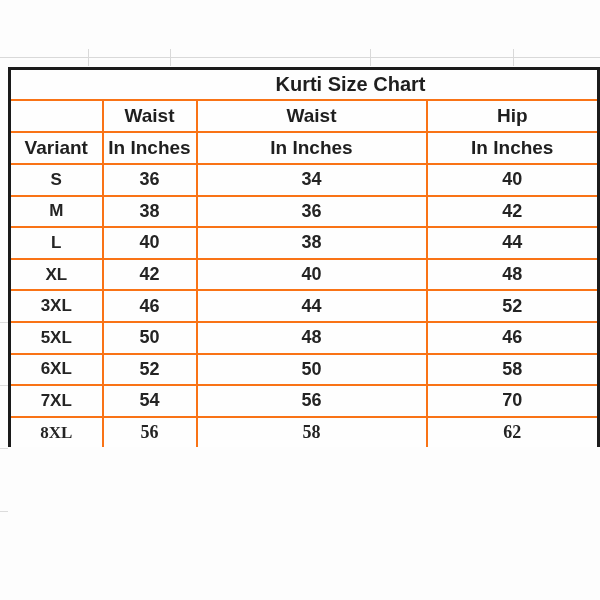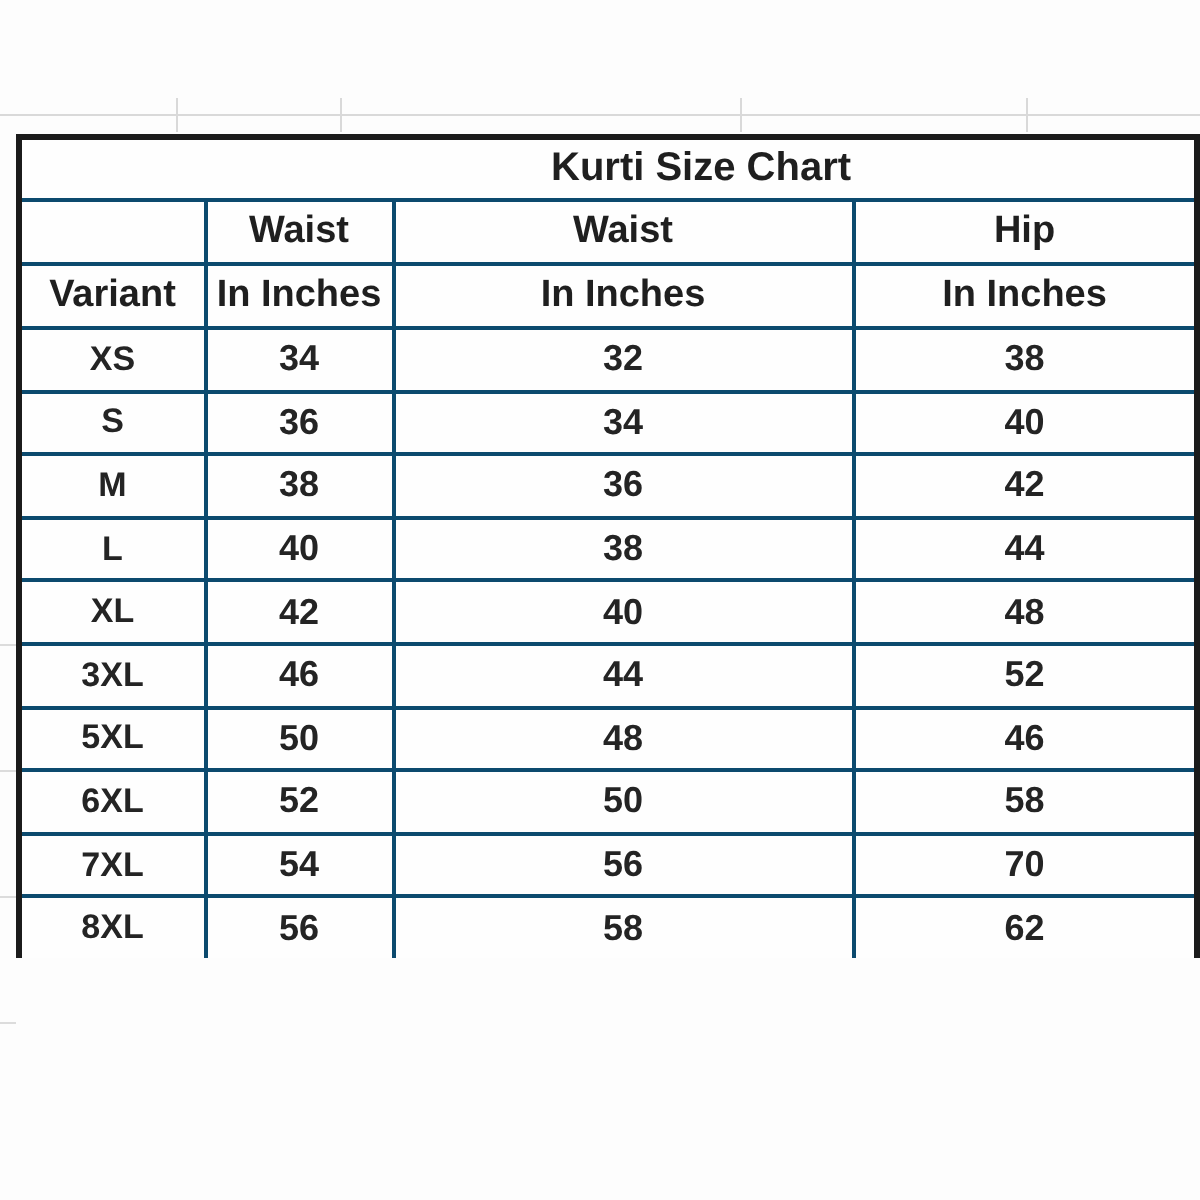--- a/index.html
+++ b/index.html
@@ -44,38 +44,38 @@
     top: 67px;
     width: 589px;
     border-collapse: collapse;
     table-layout: fixed;
     border: 3px solid #1b1b1b;
     border-bottom: none;
     background: #fefefe;
     color: #1f1f1f;
   }
   table.size-chart td, table.size-chart th {
-    border: 2px solid #0c4a6e;
+    border: 2px solid #f97316;
     text-align: center;
     vertical-align: middle;
     padding: 0;
     font-weight: 700;
     overflow: hidden;
     white-space: nowrap;
   }
   tr.title-row td {
     height: 29px;
     font-size: 20px;
     padding-left: 93px; 
   }
   tr.group-row th { height: 30px; font-size: 19px; }
   tr.sub-row th { height: 30px; font-size: 19px; }
   tr.data-row td { height: 29.6px; font-size: 18px; color: #242424; }
   tr.data-row td.variant { font-size: 17px; }
-  table.size-chart tr:last-child td { border-bottom: none; }
+  table.size-chart tr:last-child td { border-bottom: none; font-family: Liberation Serif, serif; }
 </style>
 </head>
 <body>
 
 <div class="page">
 
   <div class="faint-h"></div>
   <div class="faint-v" style="left:88px"></div>
   <div class="faint-v" style="left:170px"></div>
   <div class="faint-v" style="left:370px"></div>
@@ -105,26 +105,20 @@
       <th>Hip</th>
     </tr>
 
     <tr class="sub-row">
       <th>Variant</th>
       <th>In Inches</th>
       <th>In Inches</th>
       <th>In Inches</th>
     </tr>
 
-    <tr class="data-row">
-      <td class="variant">XS</td>
-      <td>34</td>
-      <td>32</td>
-      <td>38</td>
-    </tr>
     <tr class="data-row">
       <td class="variant">S</td>
       <td>36</td>
       <td>34</td>
       <td>40</td>
     </tr>
     <tr class="data-row">
       <td class="variant">M</td>
       <td>38</td>
       <td>36</td>

